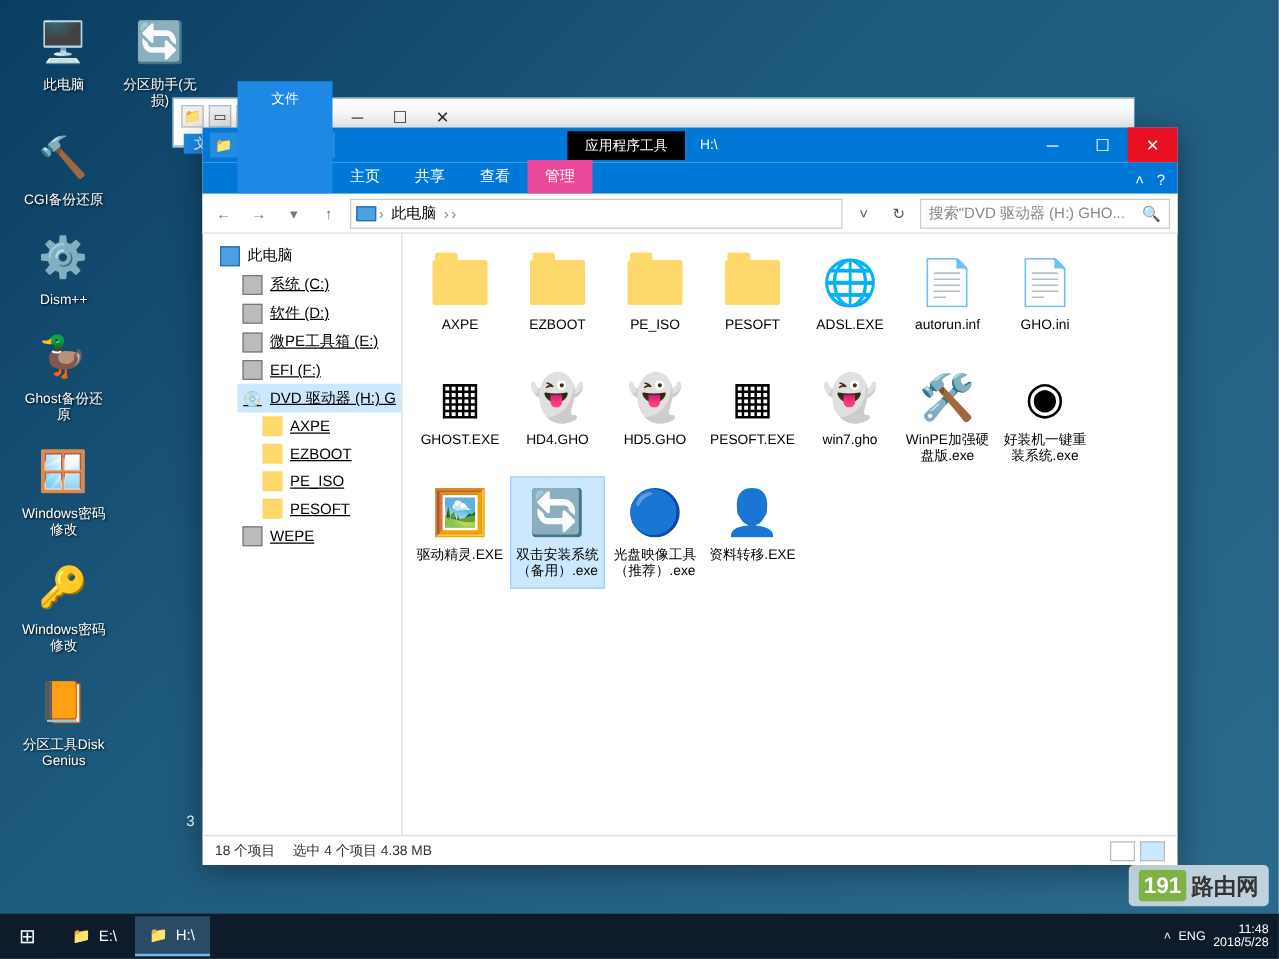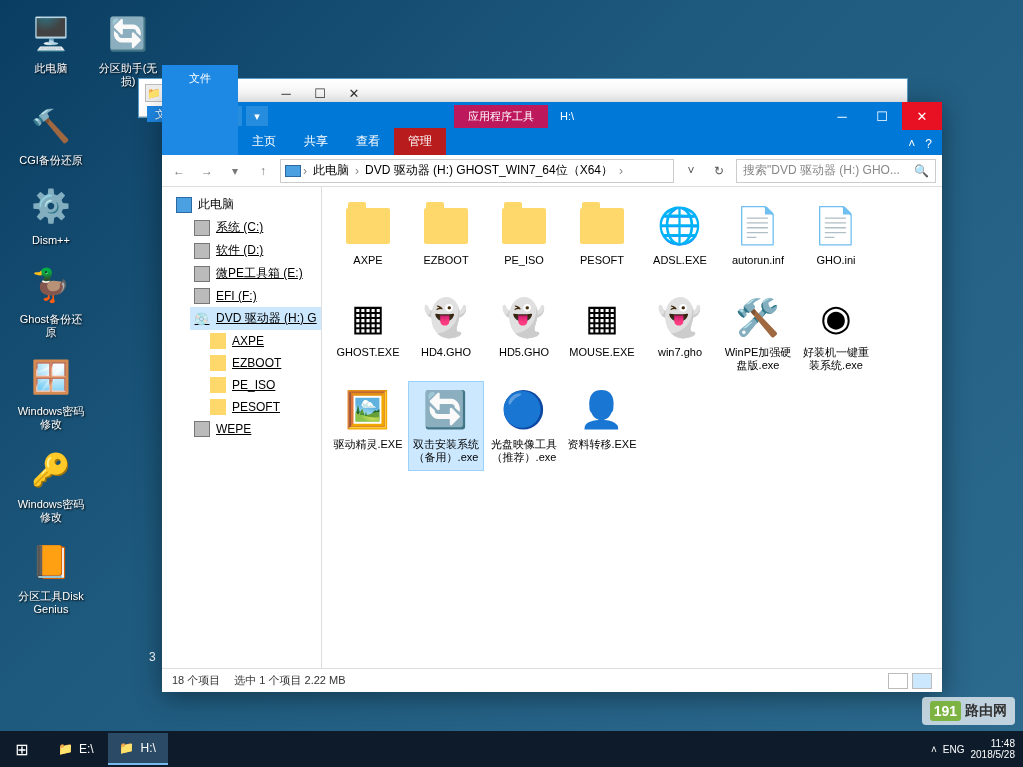--- a/index.html
+++ b/index.html
@@ -22,30 +22,30 @@
 .win-back-title .ctrls { display: flex; }
 .win-back-title .ctrls span { width: 34px; text-align: center; font-size: 13px; }
 .win-back-ribbon { background: #fff; border-bottom: 1px solid #ccc; height: 10px; font-size: 11px; padding-left: 8px; }
 .qicon { width: 18px; height: 18px; display: inline-flex; align-items: center; justify-content: center; font-size: 11px; background: #eee; border: 1px solid #bbb; }
 
 
 .win { position: absolute; left: 162px; top: 102px; width: 780px; height: 590px; background: #fff; box-shadow: 0 5px 25px rgba(0,0,0,0.4); display: flex; flex-direction: column; }
 .titlebar { height: 28px; background: #0078d7; color: #fff; display: flex; align-items: center; font-size: 11px; }
 .titlebar .qat { display: flex; align-items: center; gap: 4px; padding: 0 6px; }
 .titlebar .qat .qb { width: 22px; height: 20px; background: rgba(255,255,255,0.15); display: flex; align-items: center; justify-content: center; }
-.titlebar .context-tab { background: #be185d; color: #fff; padding: 4px 14px; margin-left: 180px; font-size: 11px; }
+.titlebar .context-tab { background: #000000; color: #fff; padding: 4px 14px; margin-left: 180px; font-size: 11px; }
 .titlebar .drive { margin-left: 12px; }
 .titlebar .wctrls { margin-left: auto; display: flex; }
 .titlebar .wctrls span { width: 40px; height: 28px; display: flex; align-items: center; justify-content: center; font-size: 13px; }
 .titlebar .wctrls .close { background: #e81123; }
 
-.ribbon { height: 25px; background: #0078d7; display: flex; align-items: flex-end; font-size: 12px; color: #fff; }
+.ribbon { height: 25px; background: #0078d7; display: flex; align-items: flex-end; font-size: 12px; color: #fff; padding-left: 28px; }
 .ribbon .tab { padding: 5px 14px; cursor: pointer; }
 .ribbon .tab.file { background: #1e88e5; }
-.ribbon .tab.manage { background: #b91c1c; }
+.ribbon .tab.manage { background: #ec4899; }
 .ribbon .help { margin-left: auto; padding: 4px 10px; display: flex; gap: 10px; }
 
 .addr { height: 32px; display: flex; align-items: center; gap: 6px; padding: 3px 6px; border-bottom: 1px solid #ddd; background: #fff; font-size: 12px; }
 .addr .nav-btn { width: 22px; height: 22px; display: flex; align-items: center; justify-content: center; color: #777; cursor: pointer; }
 .addr .crumbs { flex: 1; border: 1px solid #ccc; height: 24px; display: flex; align-items: center; padding: 0 4px; gap: 2px; overflow: hidden; }
 .addr .crumbs .seg { padding: 0 4px; cursor: pointer; white-space: nowrap; }
 .addr .crumbs .sep { color: #888; }
 .addr .search { width: 200px; border: 1px solid #ccc; height: 24px; display: flex; align-items: center; padding: 0 6px; color: #888; }
 .addr .rbtn { width: 22px; height: 22px; display: flex; align-items: center; justify-content: center; color: #555; }
 
@@ -76,21 +76,21 @@
 .taskbar .tray { margin-left: auto; display: flex; align-items: center; gap: 6px; padding-right: 8px; font-size: 10px; text-align: right; }
 
 
 .folder-ico { width: 44px; height: 36px; background: #ffd86b; border-radius: 2px; position: relative; display: inline-block; }
 .folder-ico:before { content: ""; position: absolute; top: -6px; left: 2px; width: 18px; height: 8px; background: #ffd86b; border-radius: 2px 2px 0 0; }
 .drive-ico { width: 16px; height: 10px; background: #bbb; border: 1px solid #777; display: inline-block; }
 .pc-ico { width: 16px; height: 12px; background: #4aa0e0; border: 1px solid #2a6aa0; display: inline-block; }
 .sfolder { width: 14px; height: 11px; background: #ffd86b; display: inline-block; }
 
 
-.watermark { position: absolute; right: 8px; bottom: 42px; display: flex; align-items: center; gap: 4px; background: rgba(255,255,255,0.7); padding: 4px 8px; border-radius: 4px; font-size: 14px; font-weight: bold; color: #333; }
+.watermark { position: absolute; right: 8px; bottom: 42px; display: flex; align-items: center; gap: 4px; background: rgba(255,255,255,0.7); padding: 4px 8px; border-radius: 4px; font-size: 18px; font-weight: bold; color: #333; }
 .watermark .num { background: #7cb342; color: #fff; padding: 2px 4px; border-radius: 3px; }
 </style>
 </head>
 <body>
 
 <div class="desktop">
   <div class="desktop-icons">
     <div class="d-row">
       <div class="d-icon">
           <div class="ico">🖥️</div>
@@ -179,21 +179,20 @@
   <div class="addr">
     <span class="nav-btn">←</span>
     <span class="nav-btn">→</span>
     <span class="nav-btn">▾</span>
     <span class="nav-btn">↑</span>
     <div class="crumbs">
       <span class="pc-ico"></span>
       <span class="sep">›</span>
       <span class="seg">此电脑</span>
       <span class="sep">›</span>
-      <span class="seg">DVD 驱动器 (H:) GHOST_WIN7_64位（X64）</span>
       <span class="sep">›</span>
     </div>
     <span class="rbtn">˅</span>
     <span class="rbtn">↻</span>
     <div class="search">
         <span>搜索"DVD 驱动器 (H:) GHO...</span>
         <span style="margin-left:auto">🔍</span>
       </div>
   </div>
 
@@ -293,21 +292,21 @@
         <div class="file">
           <div class="ficon">👻</div>
           <div class="flbl">HD4.GHO</div>
         </div>
         <div class="file">
           <div class="ficon">👻</div>
           <div class="flbl">HD5.GHO</div>
         </div>
         <div class="file">
           <div class="ficon">▦</div>
-          <div class="flbl">MOUSE.EXE</div>
+          <div class="flbl">PESOFT.EXE</div>
         </div>
         <div class="file">
           <div class="ficon">👻</div>
           <div class="flbl">win7.gho</div>
         </div>
         <div class="file">
           <div class="ficon">🛠️</div>
           <div class="flbl">WinPE加强硬盘版.exe</div>
         </div>
         <div class="file">
@@ -328,21 +327,21 @@
         </div>
         <div class="file">
           <div class="ficon">👤</div>
           <div class="flbl">资料转移.EXE</div>
         </div>
       </div>
   </div>
 
   <div class="status">
     <span>18 个项目</span>
-    <span>选中 1 个项目  2.22 MB</span>
+    <span>选中 4 个项目  4.38 MB</span>
     <div class="views">
       <span></span>
       <span style="background:#cce8ff"></span>
     </div>
   </div>
 </div>
 
 <div class="watermark">
   <span class="num">191</span>
   <span>路由网</span>

